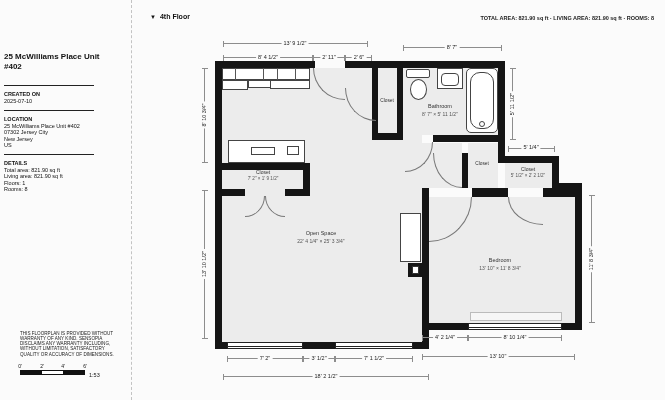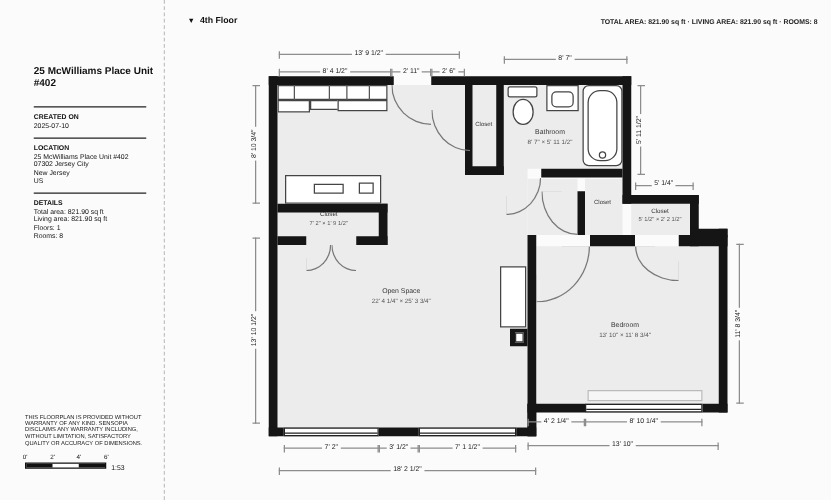--- a/index.html
+++ b/index.html
@@ -3,21 +3,21 @@
 <meta charset="utf-8">
 <style>
   html,body{margin:0;padding:0;}
   body{
     width:665px;height:400px;position:relative;overflow:hidden;
     background:#fbfbfb;font-family:"Liberation Sans",sans-serif;color:#111;
   }
   .abs{position:absolute;}
   
   .sep{position:absolute;left:131px;top:0;height:400px;width:0;border-left:1px dashed #c3c3c3;}
-  .sidebar{position:absolute;left:27px;top:52px;width:102px;}
+  .sidebar{position:absolute;left:4px;top:52px;width:102px;}
   .sb-title{font-size:8px;font-weight:bold;line-height:1.25;margin-bottom:13px;}
   .sb-div{border-top:1px solid #222;margin:5px 0 5px 0;width:90px;}
   .sb-head{font-size:5.5px;font-weight:bold;line-height:7px;}
   .sb-line{font-size:5.5px;line-height:6.5px;}
   .sb-sec{margin-bottom:5px;}
   .disclaimer{position:absolute;left:20px;top:331px;width:102px;font-size:4.6px;line-height:1.12;text-transform:uppercase;color:#222;}
   
   .scalebar{position:absolute;left:20px;top:370px;width:65px;height:5px;border:1px solid #111;background:#fff;box-sizing:border-box;}
   .scaleseg{position:absolute;top:0;height:3px;background:#111;}
   .scaletick{position:absolute;top:363px;font-size:5px;transform:translateX(-50%);}

